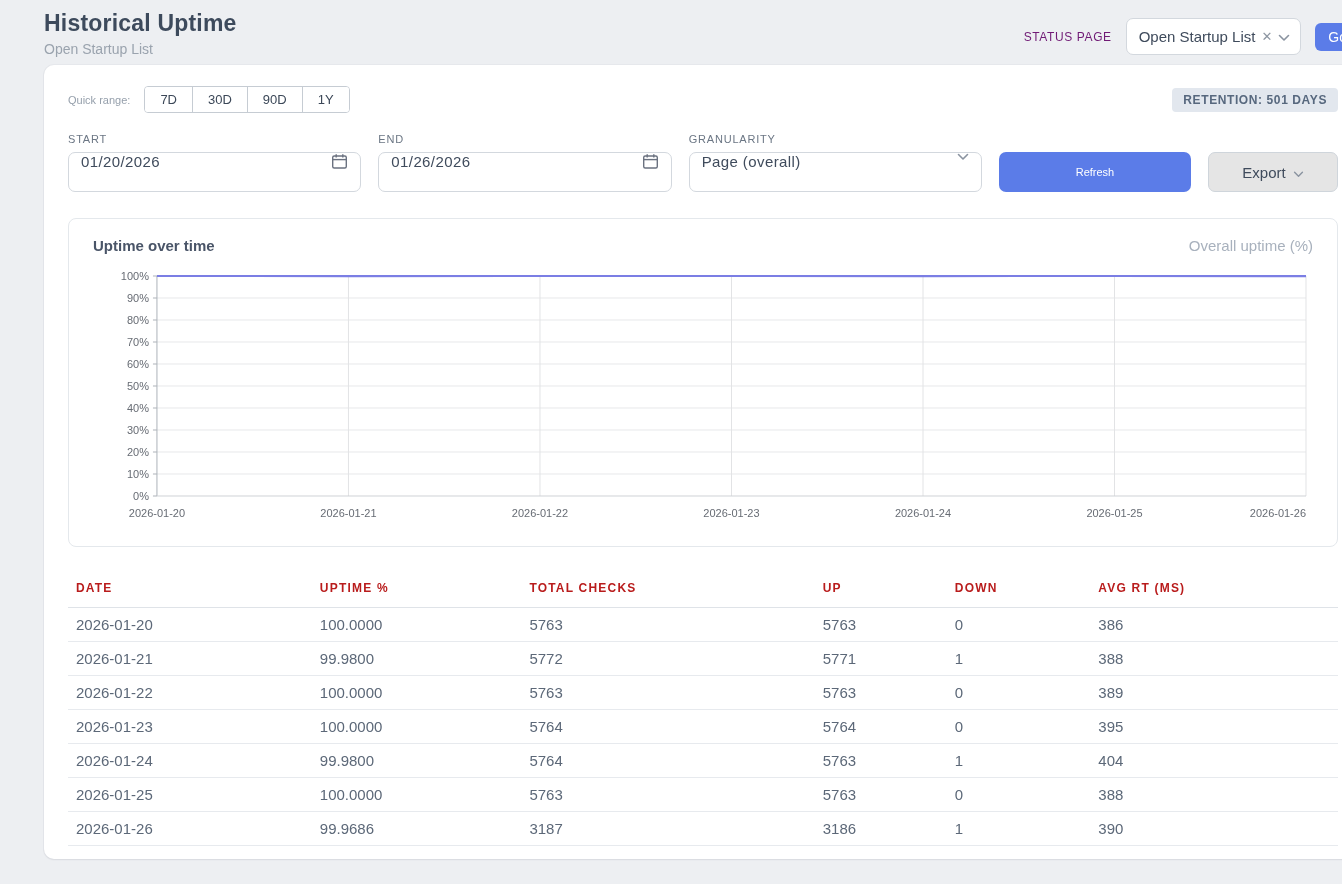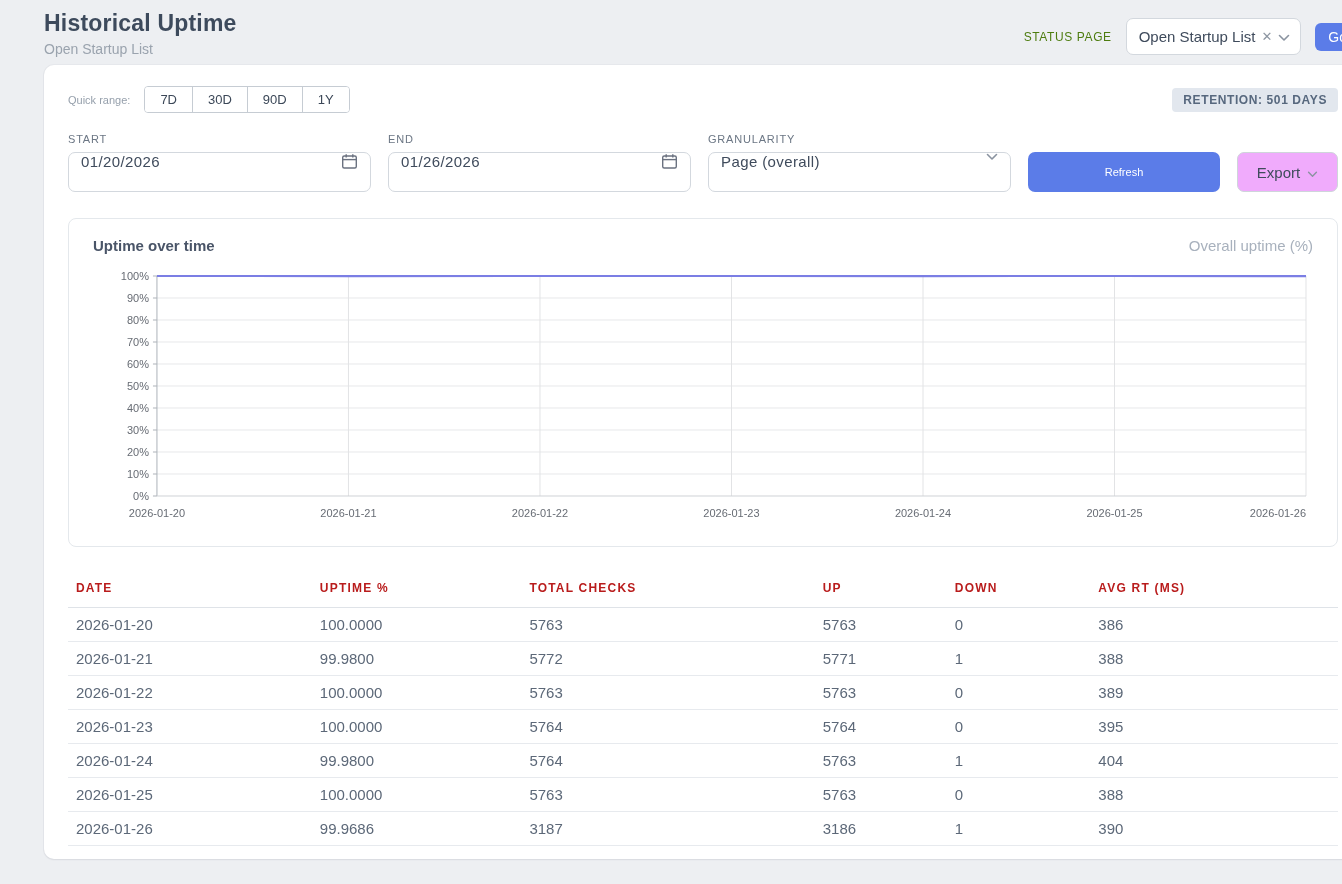--- a/index.html
+++ b/index.html
@@ -4,21 +4,21 @@
 <style>
   * { margin:0; padding:0; box-sizing:border-box; }
   html,body { background:#edeff2; font-family:"Liberation Sans", sans-serif; }
   .page { width:1342px; height:884px; background:#edeff2; position:relative; overflow:hidden;margin-left:32px; }
 
   
   .top-header { display:flex; justify-content:space-between; align-items:flex-start; padding:10px 14px 8px 12px; }
   .page-title { font-size:23px; font-weight:700; color:#3d4a5c; letter-spacing:.2px; }
   .page-subtitle { font-size:14px; color:#9aa3ae; margin-top:4px; }
   .header-right { display:flex; align-items:center; gap:14px; margin-top:8px; }
-  .status-page-label { font-size:12px; color:#4d7c0f; letter-spacing:.6px; font-weight:400; }
+  .status-page-label { font-size:12px; color:#701a75; letter-spacing:.6px; font-weight:400; }
   .status-select { display:flex; align-items:center; gap:6px; background:#fff; border:1px solid #d3d8de; border-radius:7px; height:37px; padding:0 10px 0 12px; cursor:pointer; }
   .status-select .value { font-size:15px; color:#3f4b5c; }
   .clear-x { font-size:13px; color:#8d96a2; line-height:1; cursor:pointer; }
   .chev { stroke:#8a93a0; fill:none; stroke-width:1.6; stroke-linecap:round; stroke-linejoin:round; }
   .go-btn { background:#5b7ce8; color:#fff; border:none; border-radius:6px; font-size:14px; padding:6px 13px; cursor:pointer; font-family:inherit; }
 
   
   .panel { margin:0 12px; background:#fff; border-radius:10px; box-shadow:0 1px 2px rgba(25,35,50,.07), 0 0 0 1px rgba(25,35,50,.03); padding:21px 24px 18px 24px; height:794px; }
 
   .row-quick { display:flex; align-items:center; justify-content:space-between; }
@@ -31,21 +31,21 @@
 
   
   .form-row { display:flex; align-items:flex-end; gap:17px; margin-top:20px; }
   .field { display:flex; flex-direction:column; flex:1 1 0; }
   .field-label { font-size:11px; color:#6b7684; letter-spacing:.8px; margin-bottom:7px; font-weight:400; }
   .input-box { height:40px; border:1px solid #d3d8de; border-radius:7px; background:#fff; display:flex; align-items:flex-start; padding:0 12px; font-size:15px; color:#3f4b5c; cursor:text; }
   .input-box .val { flex:1; letter-spacing:.4px; }
   .select-box { cursor:pointer; }
   .cal-icon svg, .sel-chev svg { display:block; }
   .refresh-btn { background:#5b7ce8; color:#fff; border:none; border-radius:7px; height:40px; width:192px; font-size:11px; cursor:pointer; flex:0 0 auto; font-family:inherit; }
-  .export-btn { background:#f0abfc; border:1px solid #cfd5db; border-radius:7px; height:40px; width:101px; font-size:15px; color:#3f4b5c; cursor:pointer; flex:0 0 auto; display:flex; align-items:center; justify-content:center; gap:7px; font-family:inherit; }
+  .export-btn { background:#e5e5e5; border:1px solid #cfd5db; border-radius:7px; height:40px; width:130px; font-size:15px; color:#3f4b5c; cursor:pointer; flex:0 0 auto; display:flex; align-items:center; justify-content:center; gap:7px; font-family:inherit; }
 
   
   .chart-card { margin-top:26px; border:1px solid #e4e8ec; border-radius:8px; padding:18px 22px 14px 22px; background:#fff; }
   .chart-head { display:flex; justify-content:space-between; align-items:center; padding:0 2px 12px 2px; }
   .chart-title { font-size:15px; font-weight:700; color:#4a5568; }
   .chart-legend { font-size:15px; color:#a8b1bd; }
   .chart-svg text { font-family:"Liberation Sans", sans-serif; font-size:11px; fill:#676c74; }
 
   
   .uptime-table { width:100%; border-collapse:collapse; margin-top:24px; }

